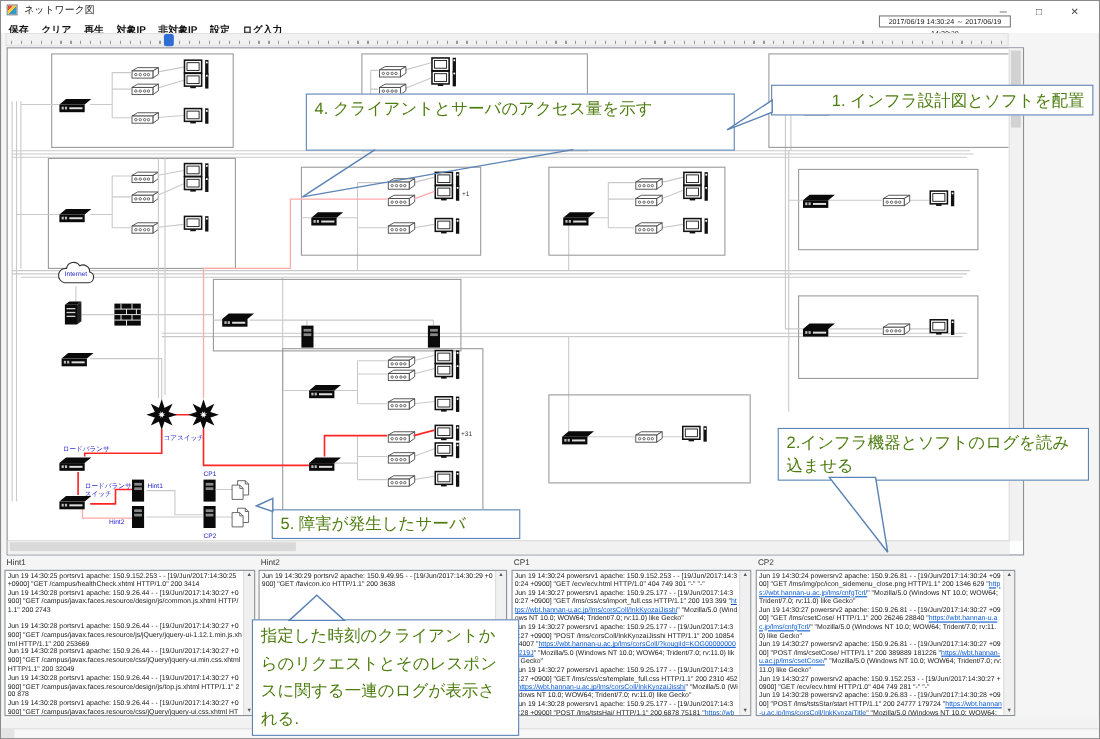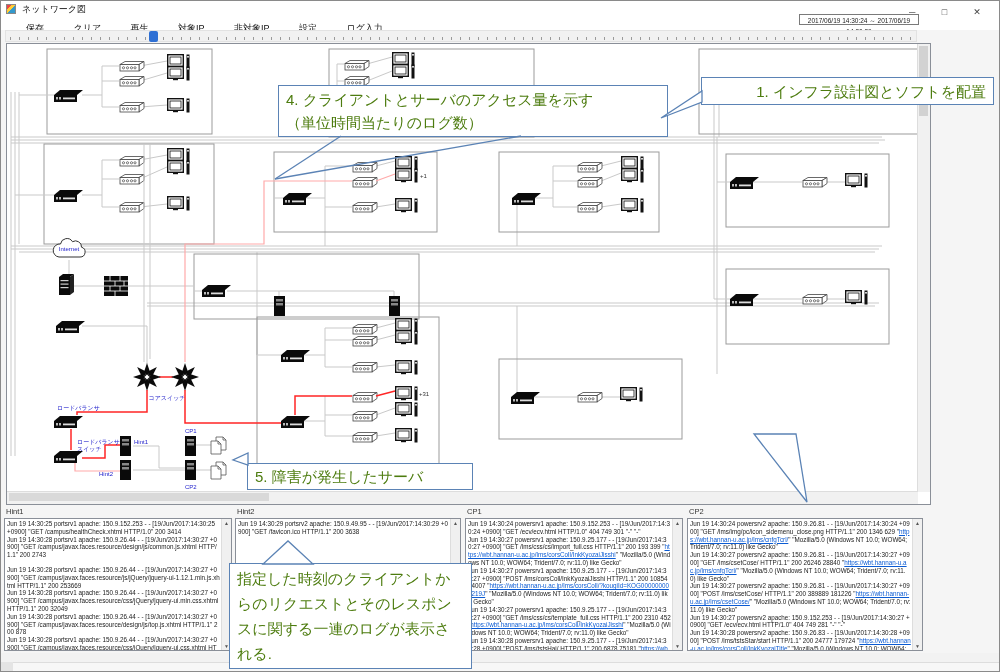--- a/index.html
+++ b/index.html
@@ -3,21 +3,21 @@
 <meta charset="utf-8">
 <style>
   html,body{margin:0;padding:0;background:#ddd;font-family:"Liberation Sans","DejaVu Sans",sans-serif;}
   .window{position:relative;width:1000px;height:672px;background:#f5f5f5;border:1px solid #8a8a8a;box-sizing:border-box;overflow:hidden;}
   .titlebar{position:absolute;left:0;top:0;width:100%;height:16px;background:#fff;}
   .app-icon{position:absolute;left:5px;top:3px;width:10px;height:10px;background:linear-gradient(135deg,#e44 0 30%,#fc3 30% 55%,#39c 55% 100%);border:1px solid #888;box-sizing:border-box;}
   .title{position:absolute;left:21px;top:2px;font-size:9px;color:#222;text-align:right;}
   .win-controls{position:absolute;right:8px;top:0;height:16px;}
   .wc{display:inline-block;width:28px;text-align:center;font-size:9px;color:#444;line-height:16px;cursor:default;}
   .menubar{position:absolute;left:0;top:16px;width:100%;height:13px;background:#fff;}
-  .menu-item{display:inline-block;font-size:9px;color:#111;margin-left:25px;}
+  .menu-item{display:inline-block;font-size:9px;color:#111;margin-left:7px;font-weight:bold;}
   .daterange{position:absolute;left:798px;top:13px;width:120px;height:11px;border:1px solid #7a7a7a;background:#fff;font-size:6.5px;line-height:11px;text-align:center;color:#222;box-sizing:border-box;}
   .trackbar{position:absolute;left:4px;top:29px;width:912px;height:12px;background:#f1f1f1;border:1px solid #e2e2e2;box-sizing:border-box;}
   .ticks{position:absolute;left:4px;right:4px;bottom:1px;height:3px;background:repeating-linear-gradient(90deg,#9a9a9a 0 1px,transparent 1px 9px);}
   .thumb{position:absolute;left:143px;top:0px;width:9px;height:11px;background:#2d6fd4;border-radius:2px;}
   .canvas{position:absolute;left:5px;top:42px;width:925px;height:462px;background:#fff;border:1px solid #8a8f98;box-sizing:border-box;}
   .vscroll{position:absolute;right:0;top:0;width:12px;height:448px;background:#f1f1f1;border-left:1px solid #ddd;}
   .vthumb{position:absolute;left:1px;top:2px;width:9px;height:70px;background:#d2d2d2;}
   .hscroll{position:absolute;left:0;bottom:0;right:12px;height:12px;background:#f1f1f1;border-top:1px solid #ddd;}
   .hthumb{position:absolute;left:2px;top:1px;width:260px;height:8px;background:#d9d9d9;}
   .gbox{fill:none;stroke:#9b9b9b;stroke-width:1;}
@@ -400,24 +400,26 @@
       </div>
     </div>
 
   <div class="bottombar">
     <div class="bstrip"></div>
     <div class="bcorner"></div>
   </div>
 
   <div class="callout" id="co4">
     <div>4. クライアントとサーバのアクセス量を示す</div>
-    <div>（単位時間当たりのログ数）</div>
   </div>
   <div class="callout" id="co1">
     <span>1. インフラ設計図とソフトを配置</span>
+  </div>
+  <div class="callout" id="co2">
+    <span>2.インフラ機器とソフトのログを読み込ませる</span>
   </div>
   <div class="callout" id="co5">
     <span>5. 障害が発生したサーバ</span>
   </div>
   <div class="callout" id="cobot">
     <span>指定した時刻のクライアントからのリクエストとそのレスポンスに関する一連のログが表示される.</span>
   </div>
 
   <svg id="overlay">
     <line x1="340" y1="135" x2="274" y2="178" stroke="#5b83b5" stroke-width="1.3"></line>

